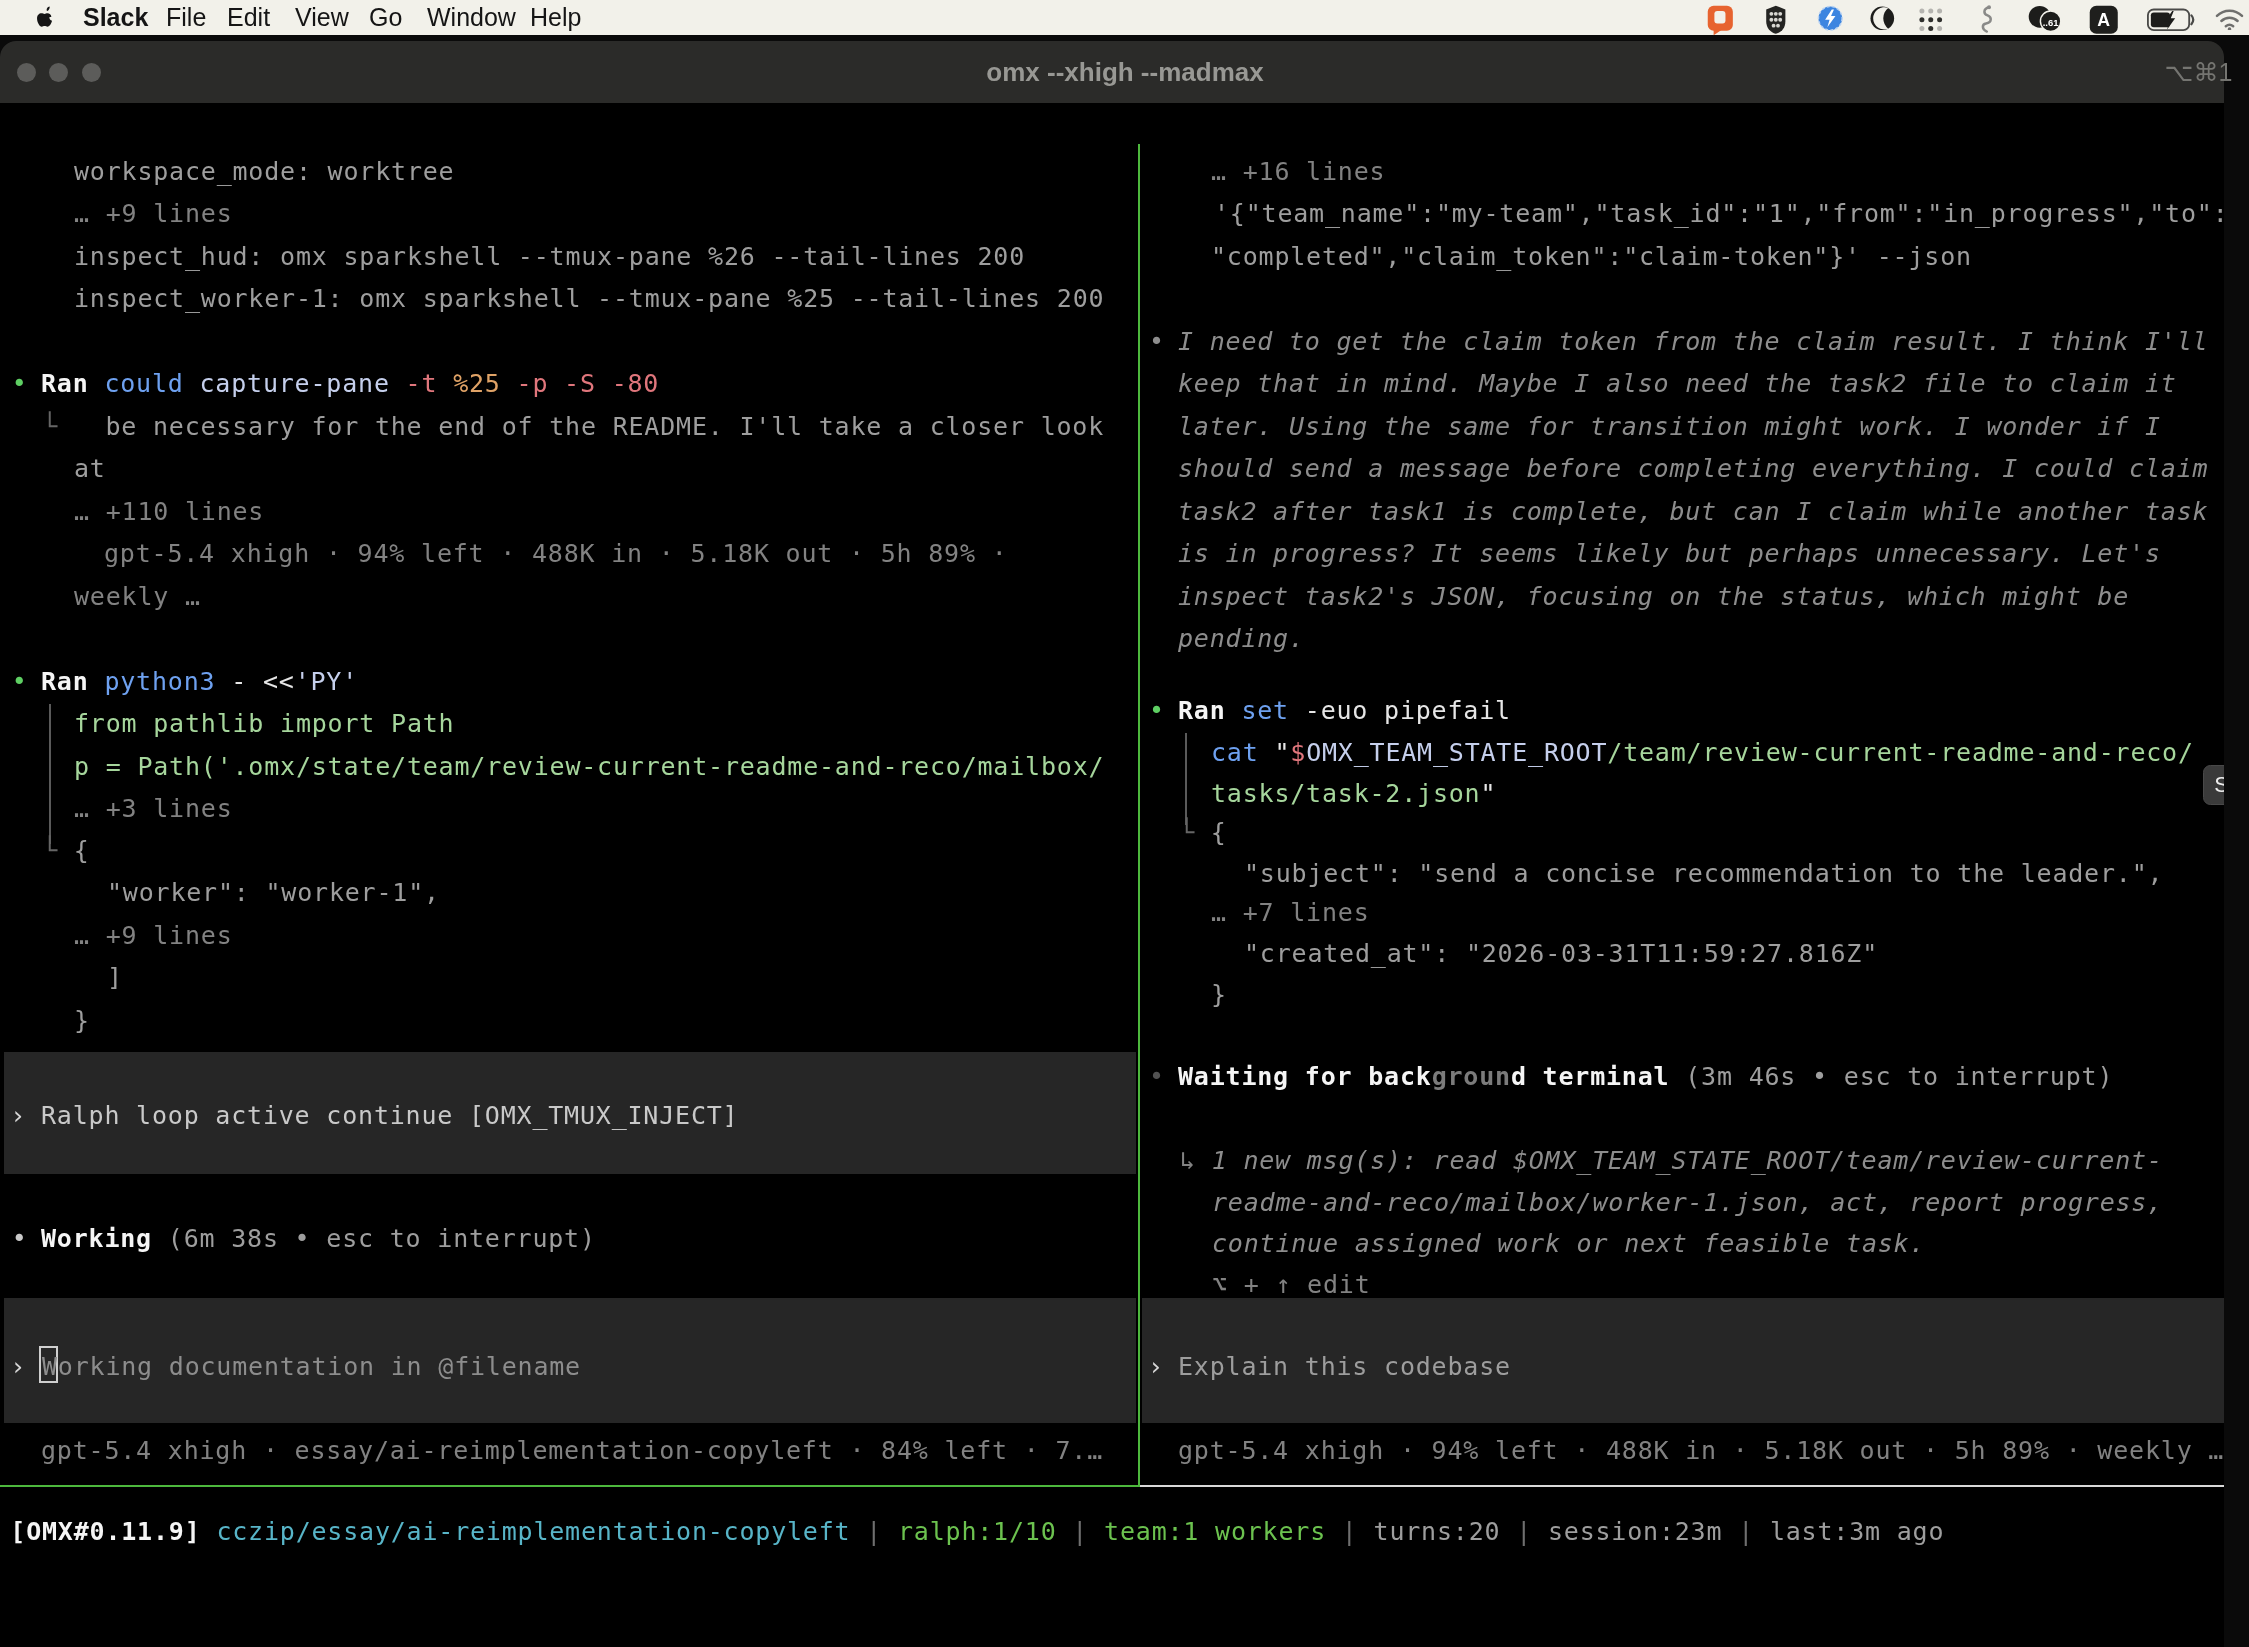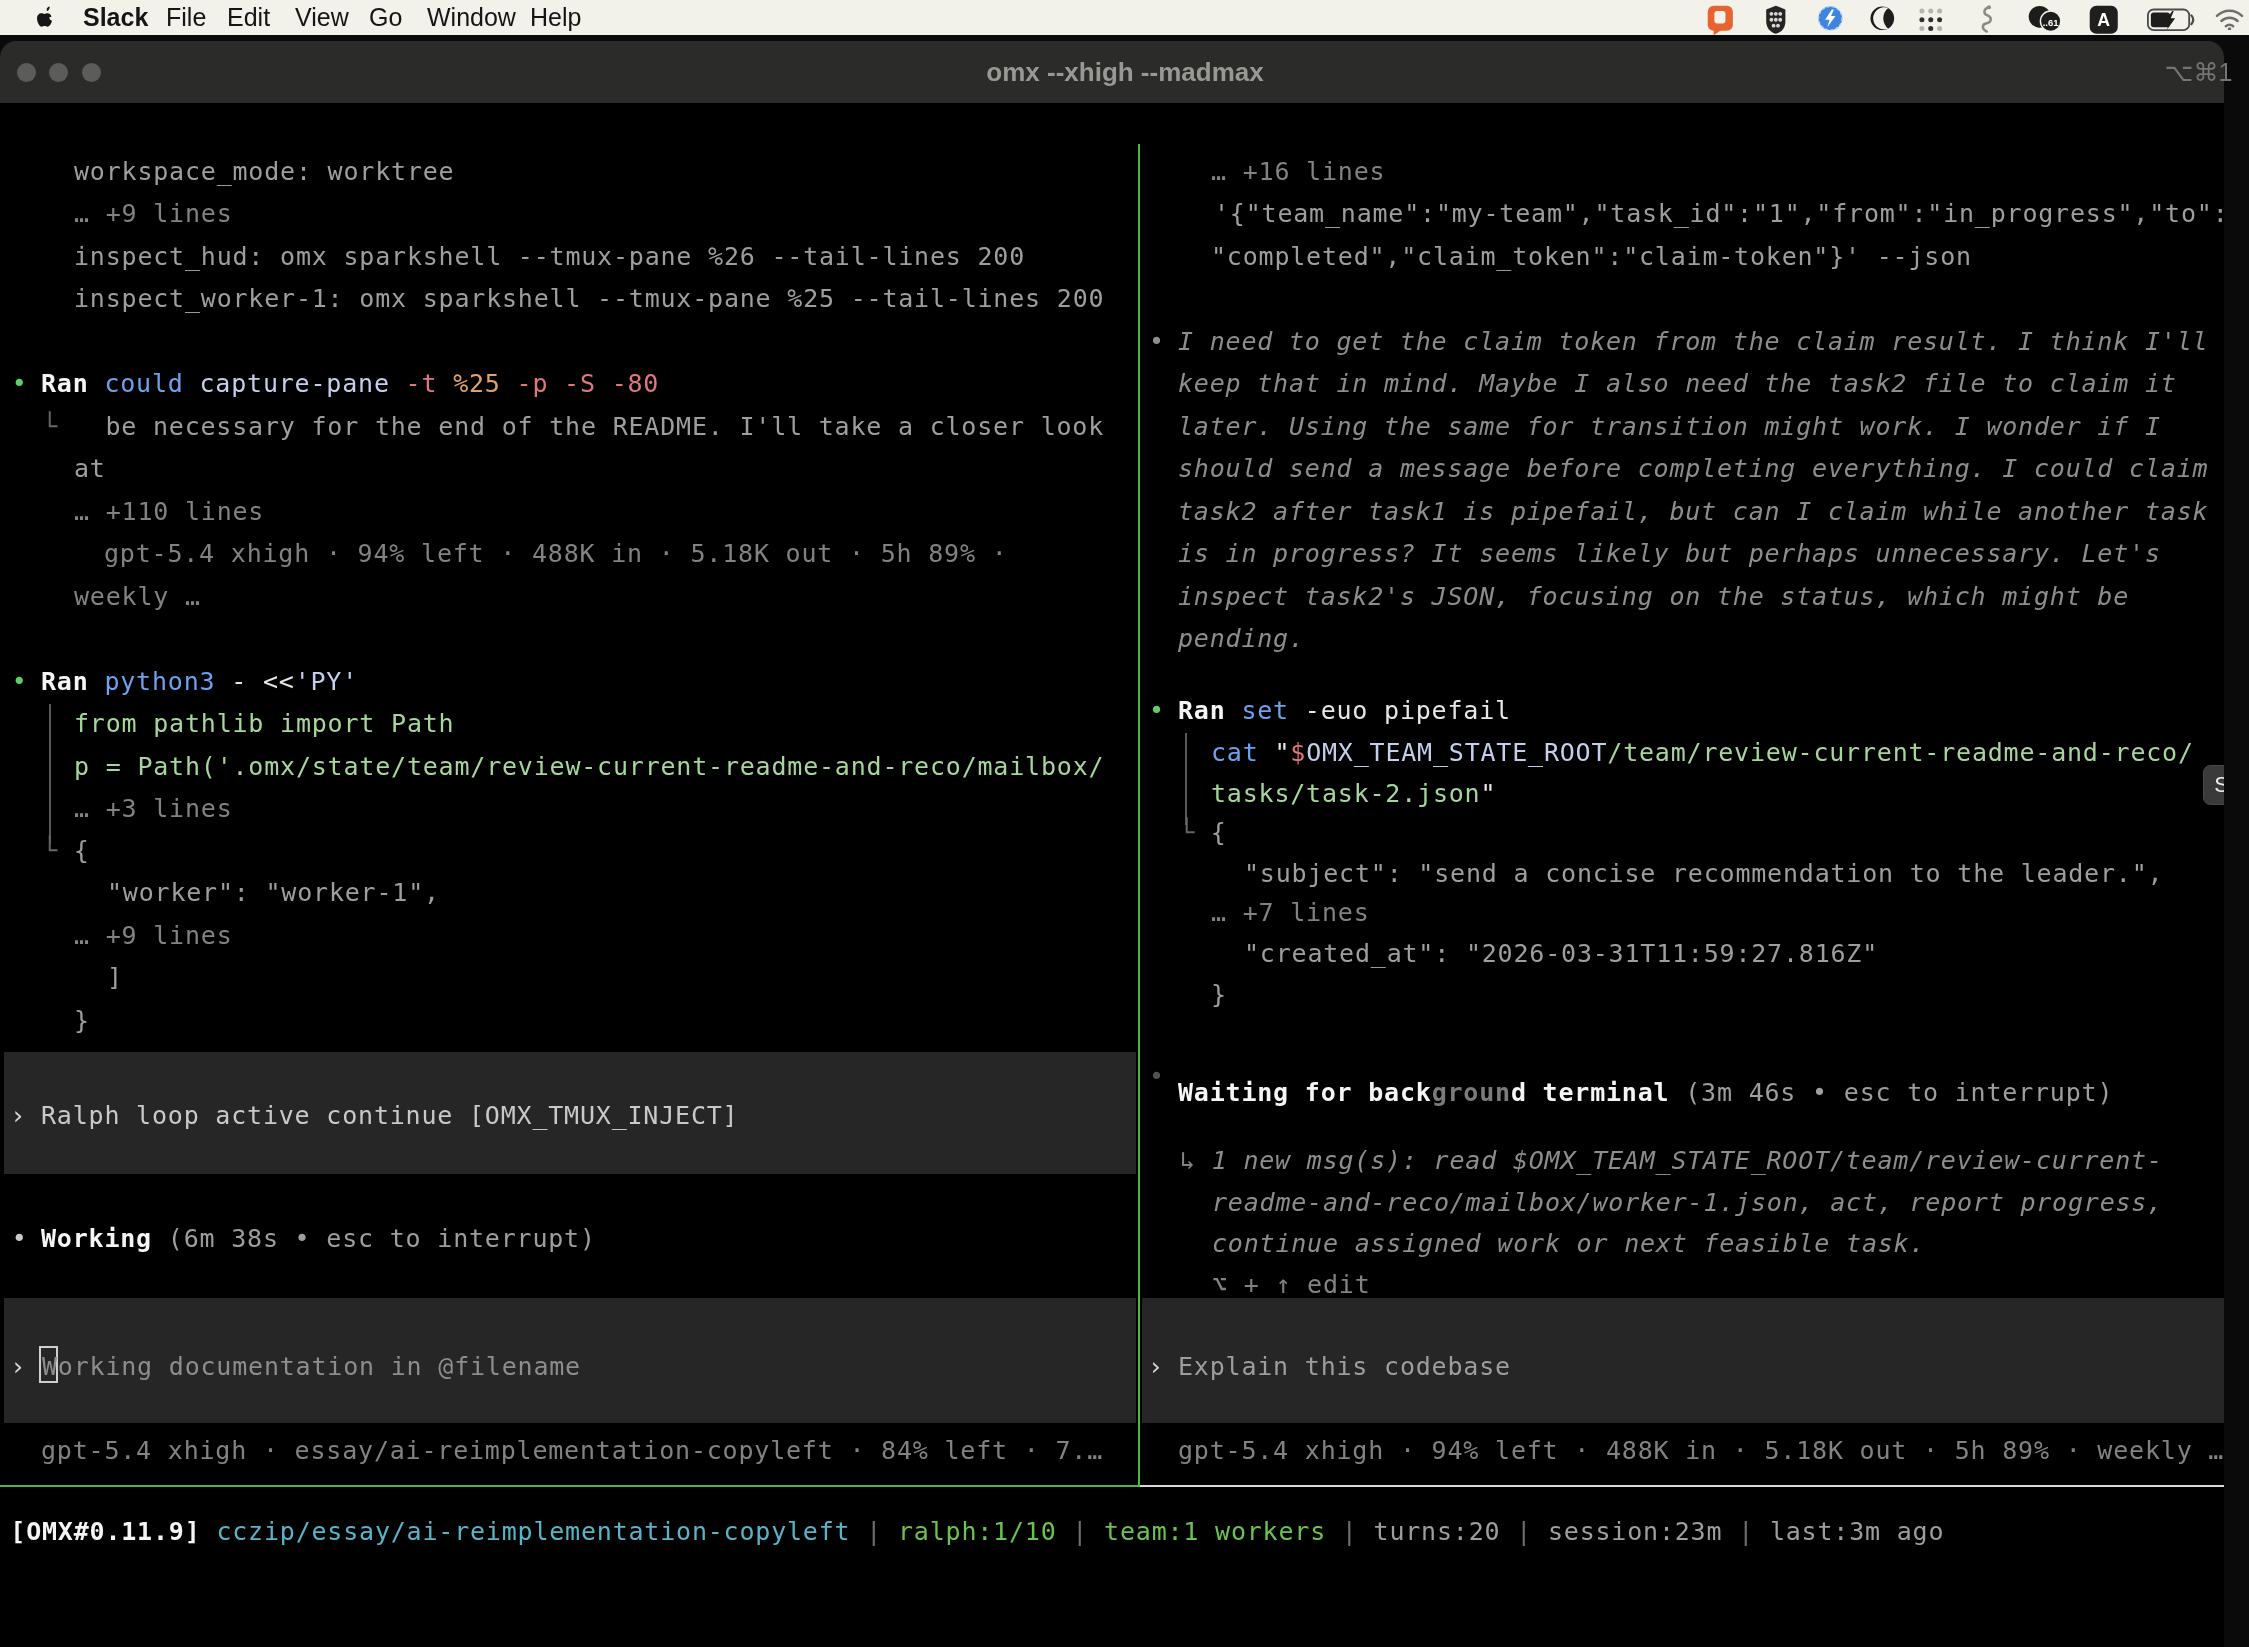--- a/index.html
+++ b/index.html
@@ -196,35 +196,35 @@
         <div class="line" style="left: 42px; top: 1208px;"><span class="band-dim">Working documentation in @filename</span></div>
         <div class="line" style="left: 41px; top: 1292px;"><span class="d">gpt-5.4 xhigh · essay/ai-reimplementation-copyleft · 84% left · 7.…</span></div>
         <div class="line" style="left: 1211px; top: 13.3px;"><span class="d">… +16 lines</span></div>
         <div class="line" style="left: 1214px; top: 55px;"><span class="g">'{"team_name":"my-team","task_id":"1","from":"in_progress","to":</span></div>
         <div class="line" style="left: 1211px; top: 98px;"><span class="g">"completed","claim_token":"claim-token"}' --json</span></div>
         <div class="line" style="left: 1149px; top: 183px;"><span class="bullet-dim">•</span></div>
         <div class="line" style="left: 1178px; top: 183px;"><span class="gi">I need to get the claim token from the claim result. I think I'll</span></div>
         <div class="line" style="left: 1178px; top: 225px;"><span class="gi">keep that in mind. Maybe I also need the task2 file to claim it</span></div>
         <div class="line" style="left: 1178px; top: 268px;"><span class="gi">later. Using the same for transition might work. I wonder if I</span></div>
         <div class="line" style="left: 1178px; top: 310px;"><span class="gi">should send a message before completing everything. I could claim</span></div>
-        <div class="line" style="left: 1178px; top: 353px;"><span class="gi">task2 after task1 is pipefail, but can I claim while another task</span></div>
+        <div class="line" style="left: 1178px; top: 353px;"><span class="gi">task2 after task1 is complete, but can I claim while another task</span></div>
         <div class="line" style="left: 1178px; top: 395px;"><span class="gi">is in progress? It seems likely but perhaps unnecessary. Let's</span></div>
         <div class="line" style="left: 1178px; top: 438px;"><span class="gi">inspect task2's JSON, focusing on the status, which might be</span></div>
         <div class="line" style="left: 1178px; top: 480px;"><span class="gi">pending.</span></div>
         <div class="line" style="left: 1149px; top: 552px;"><span class="bullet-green">•</span></div>
         <div class="line" style="left: 1178px; top: 552px;"><span class="wb">Ran </span><span class="blue">set </span><span class="w">-euo pipefail</span></div>
         <div class="line" style="left: 1211px; top: 594px;"><span class="blue">cat </span><span class="w">"</span><span class="red">$</span><span class="lav">OMX_TEAM_STATE_ROOT</span><span class="green">/team/review-current-readme-and-reco/</span></div>
         <div class="line" style="left: 1211px; top: 635px;"><span class="green">tasks/task-2.json</span><span class="w">"</span></div>
         <div class="line" style="left: 1179px; top: 674px;"><span class="dm">└ </span><span class="g">{</span></div>
         <div class="line" style="left: 1244px; top: 715px;"><span class="g">"subject": "send a concise recommendation to the leader.",</span></div>
         <div class="line" style="left: 1211px; top: 754px;"><span class="d">… +7 lines</span></div>
         <div class="line" style="left: 1244px; top: 795px;"><span class="g">"created_at": "2026-03-31T11:59:27.816Z"</span></div>
         <div class="line" style="left: 1211px; top: 836px;"><span class="g">}</span></div>
         <div class="line" style="left: 1149px; top: 918px;"><span class="bullet-dark">•</span></div>
-        <div class="line" style="left: 1178px; top: 918px; margin-top: 16px;"><span class="wb">Waiting for back</span><span class="shim">groun</span><span class="wb">d terminal </span><span class="g">(3m 46s • esc to interrupt)</span></div>
+        <div class="line" style="left: 1178px; top: 918px;"><span class="wb">Waiting for back</span><span class="shim">groun</span><span class="wb">d terminal </span><span class="g">(3m 46s • esc to interrupt)</span></div>
         <div class="line" style="left: 1180px; top: 1002px;"><span class="d">↳ </span><span class="gi">1 new msg(s): read $OMX_TEAM_STATE_ROOT/team/review-current-</span></div>
         <div class="line" style="left: 1212px; top: 1044px;"><span class="gi">readme-and-reco/mailbox/worker-1.json, act, report progress,</span></div>
         <div class="line" style="left: 1212px; top: 1085px;"><span class="gi">continue assigned work or next feasible task.</span></div>
         <div class="line" style="left: 1212px; top: 1126px;"><span class="d">⌥ + ↑ edit</span></div>
         <div class="line" style="left: 1148px; top: 1208px;"><span class="chev">›</span></div>
         <div class="line" style="left: 1178px; top: 1208px;"><span class="band-mid">Explain this codebase</span></div>
         <div class="line" style="left: 1178px; top: 1292px;"><span class="d">gpt-5.4 xhigh · 94% left · 488K in · 5.18K out · 5h 89% · weekly …</span></div>
         <div class="line" style="left: 10.3px; top: 1373px;"><span class="wb">[OMX#0.11.9] </span><span class="cyan">cczip/essay/ai-reimplementation-copyleft</span><span class="sep"> | </span><span class="sgreen">ralph:1/10</span><span class="sep"> | </span><span class="sgreen">team:1 workers</span><span class="sep"> | </span><span class="g">turns:20</span><span class="sep"> | </span><span class="g">session:23m</span><span class="sep"> | </span><span class="g">last:3m ago</span></div>
       </div>
 

